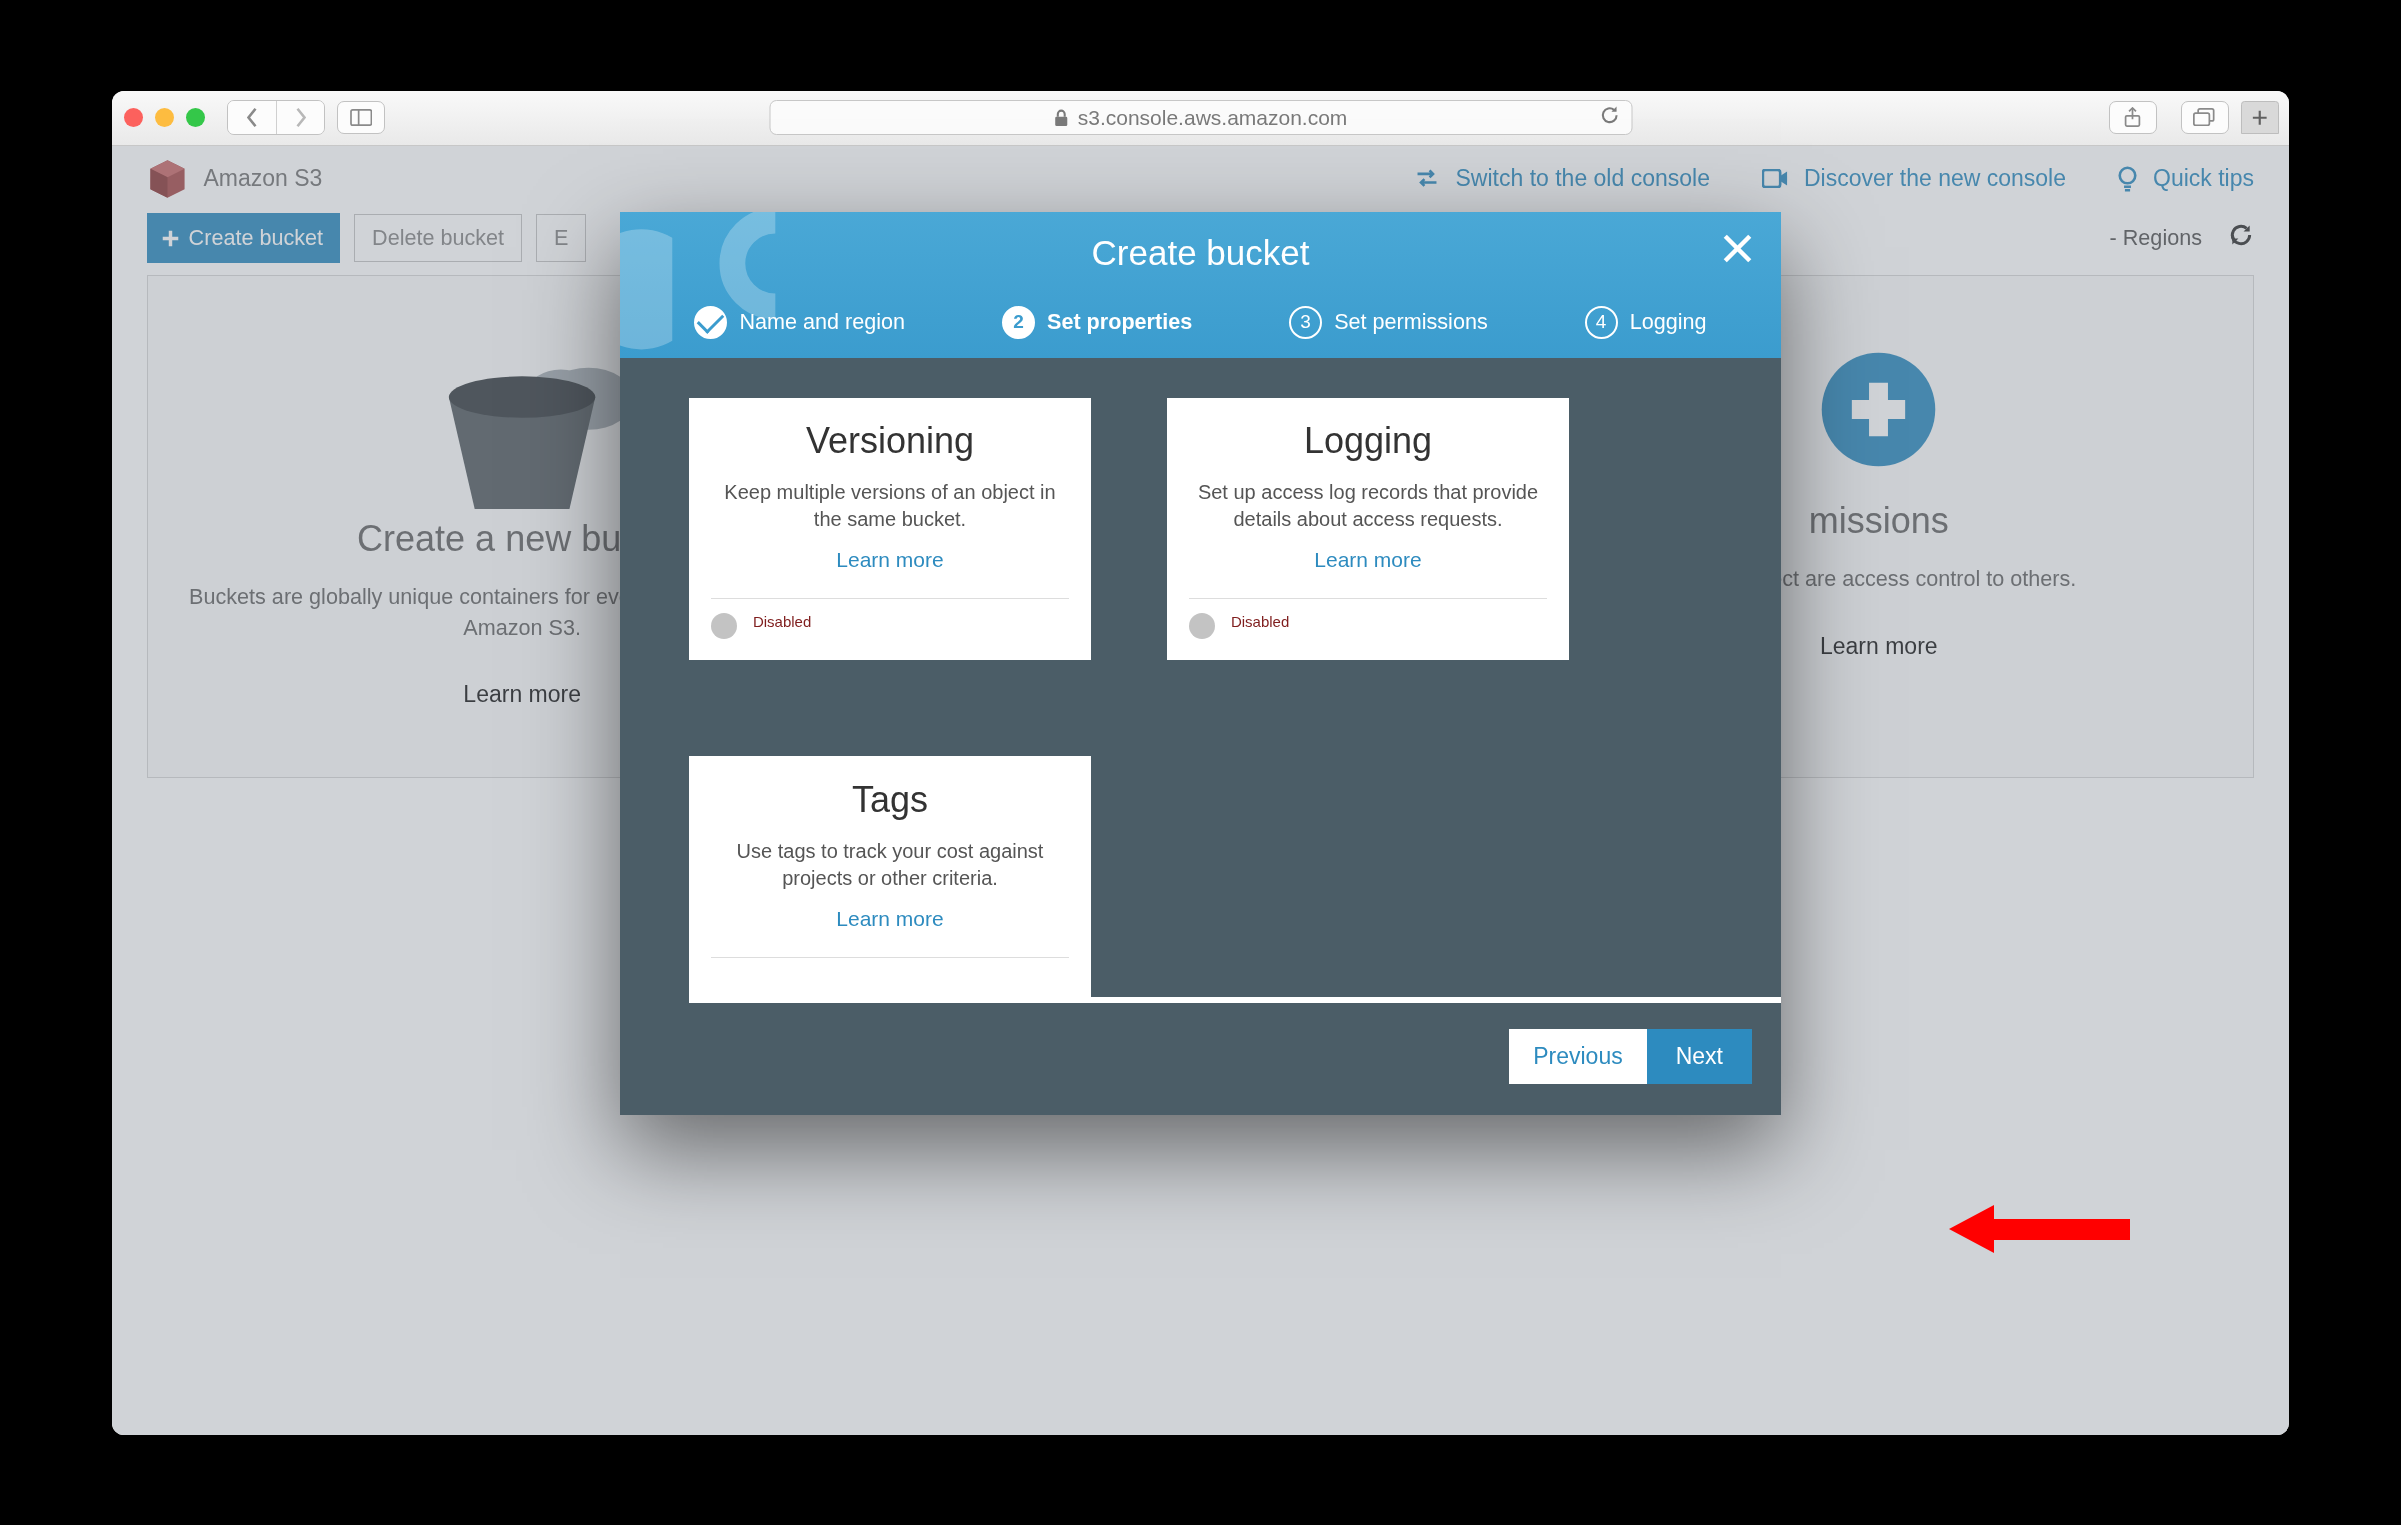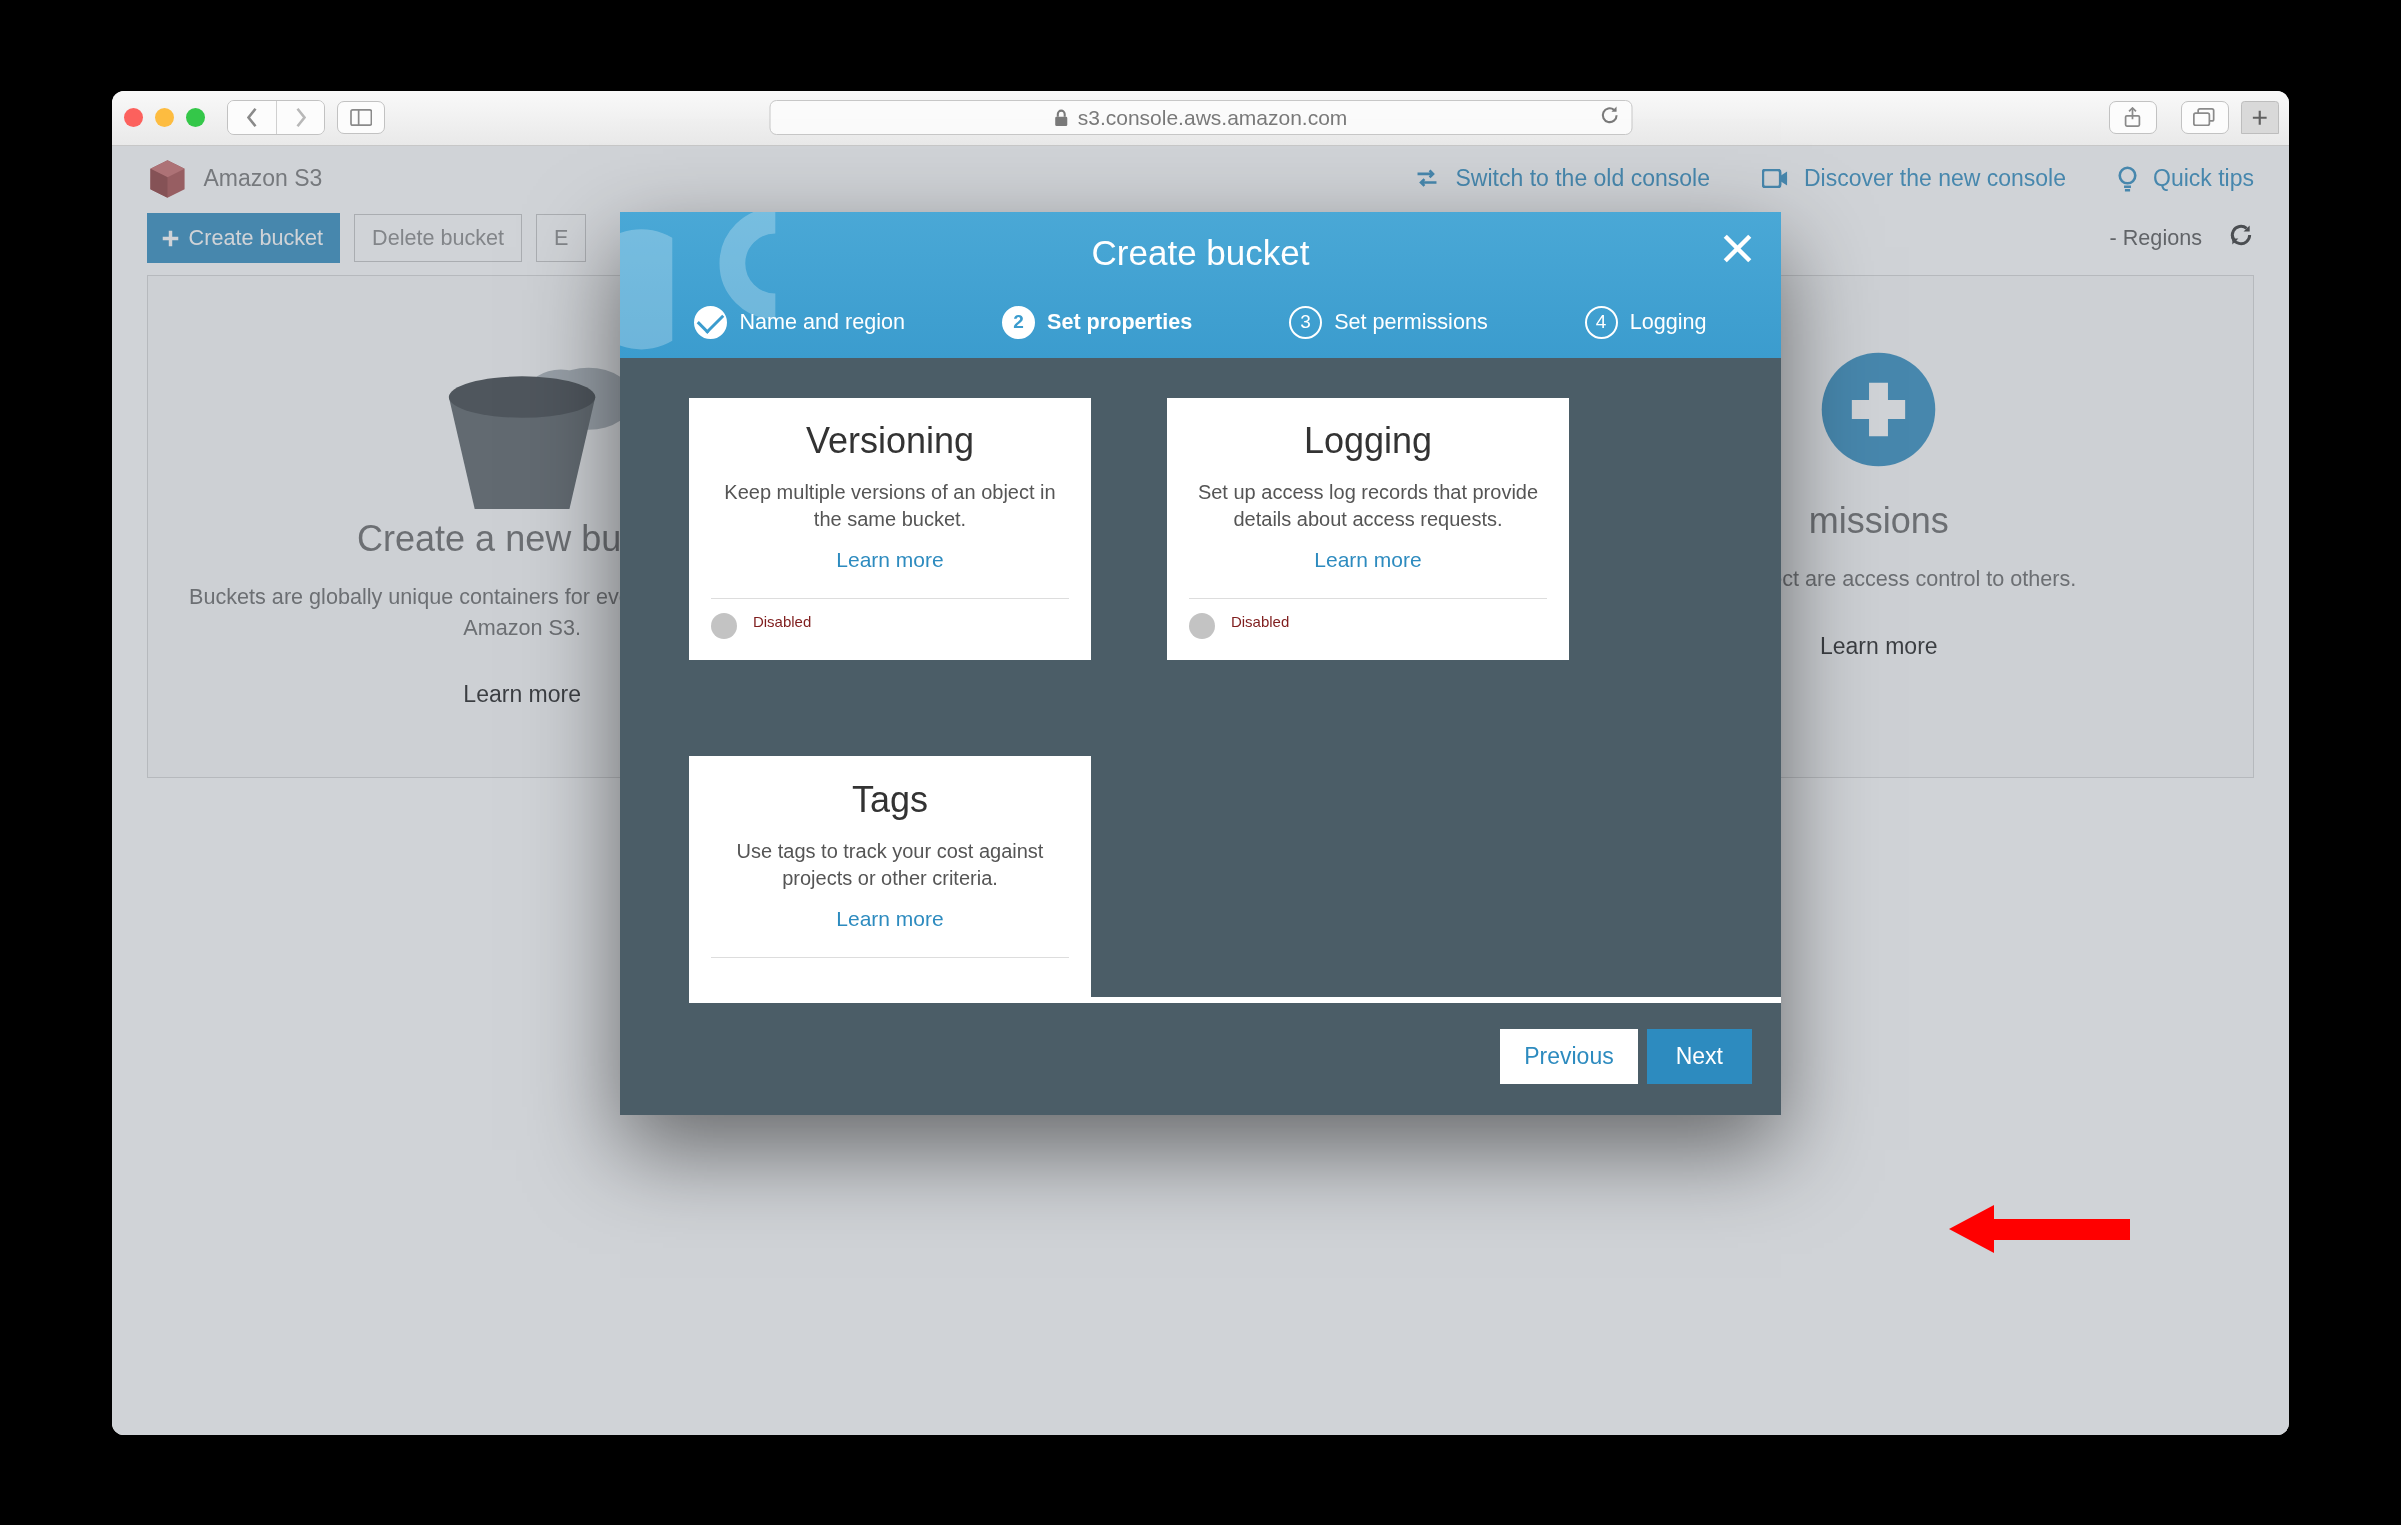--- a/index.html
+++ b/index.html
@@ -61,21 +61,21 @@
   .step.active .circ { background:#fff; color:#3b9cce; font-weight:600;}
   .m-body { padding:40px 69px 0; display:flex; flex-wrap:wrap; gap:76px; height:645px; overflow:hidden; position:relative;}
   .card { width:402px; background:#fff; padding:22.4px 22.4px 21px; }
   .card h3 { text-align:center; font-size:36px; font-weight:400; color:#333; margin-bottom:17px;}
   .card p { text-align:center; color:#555; font-size:20px; line-height:1.35;}
   .card a { display:block; text-align:center; color:#2d8bbf; font-size:21px; margin-top:15.5px;}
   .card hr { border:none; border-top:0.9px solid #ddd; margin:26px 0 14px;}
   .card .stat { display:flex; align-items:flex-start; gap:15.5px; color:#7f1d1d; font-size:15px;}
   .card .dot { width:26px; height:26px; border-radius:50%; background:#c3c3c3;}
   .m-body::after { content:""; position:absolute; left:69px; right:0; bottom:0; height:5.2px; background:#fff;}
-  .m-foot { padding:26px 29px 31px; display:flex; justify-content:flex-end; gap:9px;}
+  .m-foot { padding:26px 29px 31px; display:flex; justify-content:flex-end; gap:0;}
   .btn-prev { background:#fff; color:#2d8bbf; font-size:23px; padding:14px 24px; font-weight:500;}
   .btn-next { background:#2d8bbf; color:#fff; font-size:23px; padding:14px 29px; font-weight:500;}
   
   .big-arrow { position:absolute; z-index:3; top:1114px; left:1837px; pointer-events:none;}
   .big-arrow .shaft { width:138px; height:21px; background:#f00; position:absolute; left:43px; top:14px;}
   .big-arrow .head { width:0; height:0; border-top:24px solid transparent; border-bottom:24px solid transparent; border-right:45px solid #f00; position:absolute; left:0; top:0;}
   .m-head svg.bg { position:absolute; left:0; top:0; height:100%; opacity:0.25; pointer-events:none;}
 </style>
 </head>
 <body>

